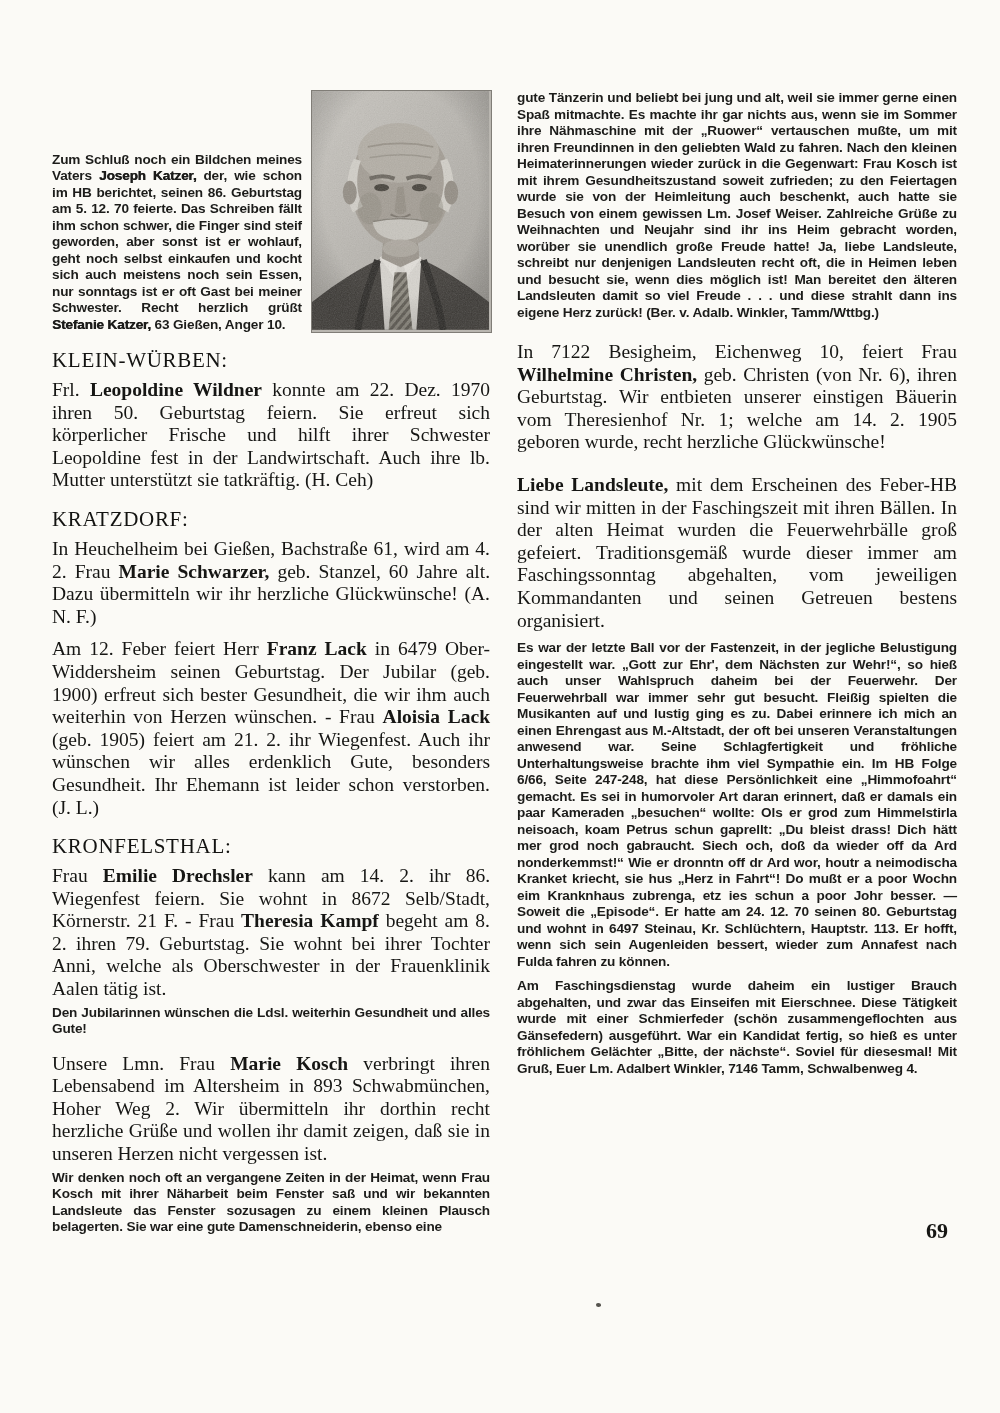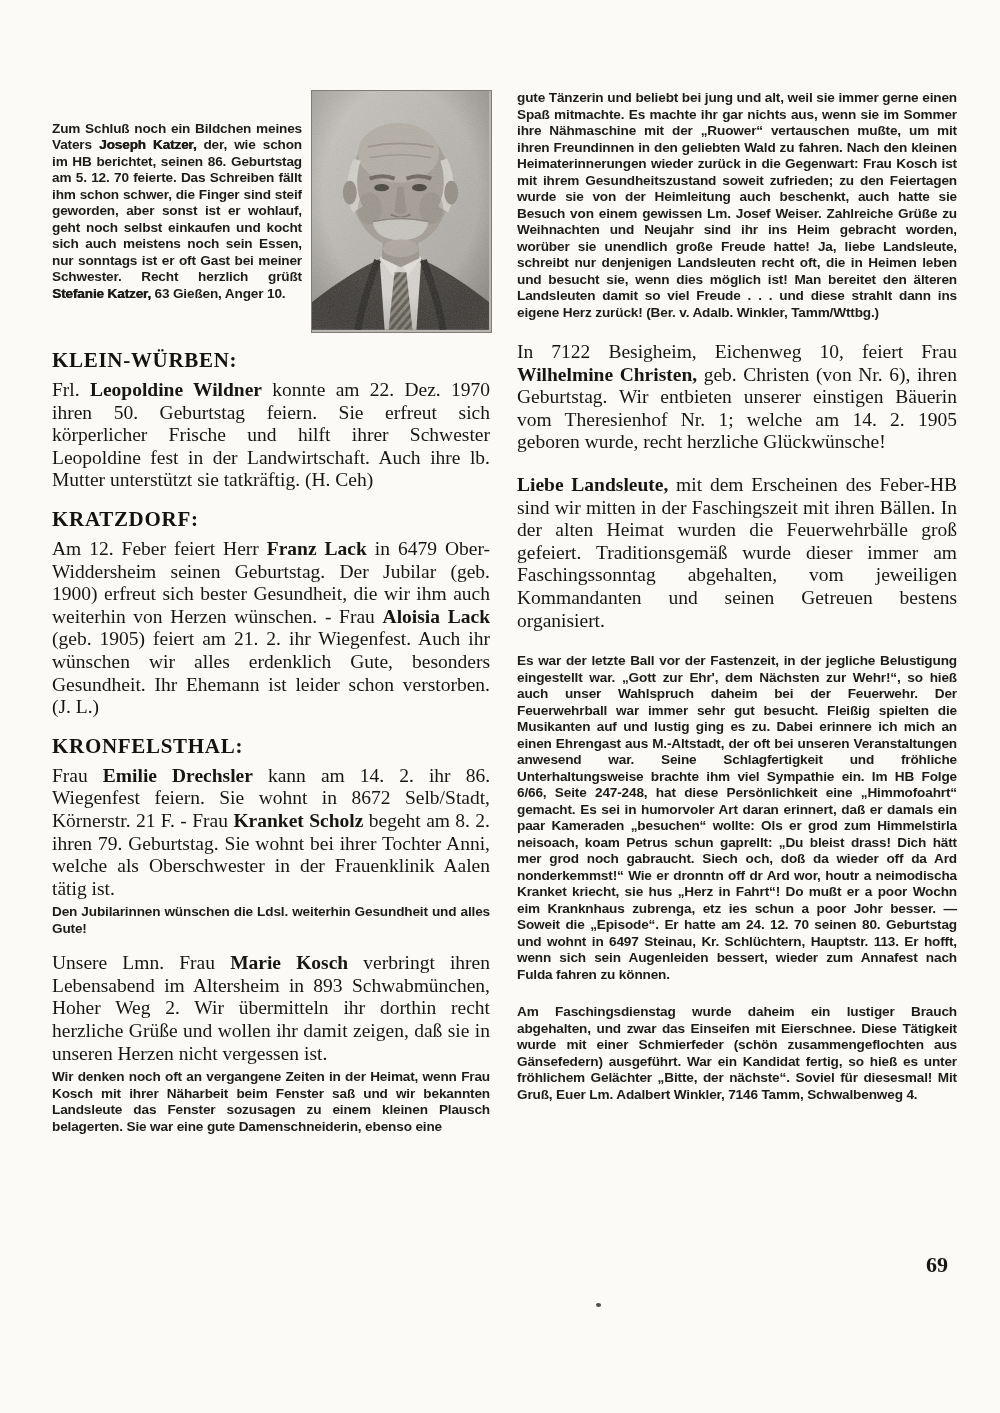--- a/index.html
+++ b/index.html
@@ -21,40 +21,40 @@
     letter-spacing:-0.15px;text-align:justify;color:#1c1c1a;
   }
   .small .b{text-shadow:0.5px 0 currentColor;}
   .bt{
     font-family:"Liberation Serif",serif;
     font-size:19.5px;line-height:22.6px;text-align:justify;color:#161614;
   }
   .bt .b{font-weight:700;}
   .hd{
     font-family:"Liberation Serif",serif;
-    font-size:21px;line-height:24px;font-weight:700;
+    font-size:21px;line-height:24px;font-weight:400;
     letter-spacing:0.7px;margin:0 0 7px 0;color:#131311;
   }
   .sec{margin-top:15px;}
   .sec .bt + .bt{margin-top:10px;}
   .sec .small{margin-top:4px;}
   .mt12{margin-top:20px;}
-  .mt10{margin-top:21px;}
+  .mt10{margin-top:8px;}
   .mt4{margin-top:4px;}
 
-  .intro-row{display:flex;gap:9px;align-items:center;}
+  .intro-row{display:flex;gap:9px;align-items:flex-end;}
   .intro-text{width:250px;flex:none;}
   .photo{
     width:179px;height:241px;flex:none;
     border:1px solid #807d77;background:#b9b6b0;
   }
   .photo svg{display:block;width:177px;height:239px;}
 
   .page-num{
-    position:absolute;left:926px;top:1252px;
+    position:absolute;left:926px;top:1218px;
     font-family:"Liberation Serif",serif;font-weight:700;font-size:22px;color:#161614;
   }
   .speck{
     position:absolute;left:596px;top:1303px;width:5px;height:4px;
     background:#55534e;border-radius:45% 60% 50% 55%;
   }
 </style>
 </head>
 <body>
 
@@ -138,26 +138,27 @@
       </div>
     </div>
 
     <section class="sec">
       <h2 class="hd">KLEIN-WÜRBEN:</h2>
       <p class="bt"><span>Frl. </span><span class="b">Leopoldine Wildner</span><span> konnte am 22. Dez. 1970 ihren 50. Geburtstag feiern. Sie erfreut sich körperlicher Frische und hilft ihrer Schwester Leopoldine fest in der Landwirtschaft. Auch ihre lb. Mutter unterstützt sie tatkräftig. (H. Ceh)</span></p>
     </section>
 
     <section class="sec">
       <h2 class="hd">KRATZDORF:</h2>
+      <p class="bt"><span>In Heuchelheim bei Gießen, Bachstraße 61, wird am 4. 2. Frau </span><span class="b">Marie Schwarzer,</span><span> geb. Stanzel, 60 Jahre alt. Dazu übermitteln wir ihr herzliche Glückwünsche! (A. N. F.)</span></p>
       <p class="bt"><span>Am 12. Feber feiert Herr </span><span class="b">Franz Lack</span><span> in 6479 Ober-Widdersheim seinen Geburtstag. Der Jubilar (geb. 1900) erfreut sich bester Gesundheit, die wir ihm auch weiterhin von Herzen wünschen. - Frau </span><span class="b">Aloisia Lack</span><span> (geb. 1905) feiert am 21. 2. ihr Wiegenfest. Auch ihr wünschen wir alles erdenklich Gute, besonders Gesundheit. Ihr Ehemann ist leider schon verstorben. (J. L.)</span></p>
     </section>
 
     <section class="sec">
       <h2 class="hd">KRONFELSTHAL:</h2>
-      <p class="bt"><span>Frau </span><span class="b">Emilie Drechsler</span><span> kann am 14. 2. ihr 86. Wiegenfest feiern. Sie wohnt in 8672 Selb/Stadt, Körnerstr. 21 F. - Frau </span><span class="b">Kranket Scholz</span><span> begeht am 8. 2. ihren 79. Geburtstag. Sie wohnt bei ihrer Tochter Anni, welche als Oberschwester in der Frauenklinik Aalen tätig ist.</span></p>
+      <p class="bt"><span>Frau </span><span class="b">Emilie Drechsler</span><span> kann am 14. 2. ihr 86. Wiegenfest feiern. Sie wohnt in 8672 Selb/Stadt, Körnerstr. 21 F. - Frau </span><span class="b">Theresia Kampf</span><span> begeht am 8. 2. ihren 79. Geburtstag. Sie wohnt bei ihrer Tochter Anni, welche als Oberschwester in der Frauenklinik Aalen tätig ist.</span></p>
       <p class="small"><span>Den Jubilarinnen wünschen die Ldsl. weiterhin Gesundheit und alles Gute!</span></p>
     </section>
 
     <section class="sec">
       <p class="bt"><span>Unsere Lmn. Frau </span><span class="b">Marie Kosch</span><span> verbringt ihren Lebensabend im Altersheim in 893 Schwabmünchen, Hoher Weg 2. Wir übermitteln ihr dorthin recht herzliche Grüße und wollen ihr damit zeigen, daß sie in unseren Herzen nicht vergessen ist.</span></p>
       <p class="small"><span>Wir denken noch oft an vergangene Zeiten in der Heimat, wenn Frau Kosch mit ihrer Näharbeit beim Fenster saß und wir bekannten Landsleute das Fenster sozusagen zu einem kleinen Plausch belagerten. Sie war eine gute Damenschneiderin, ebenso eine</span></p>
     </section>
 
   </div>
 

